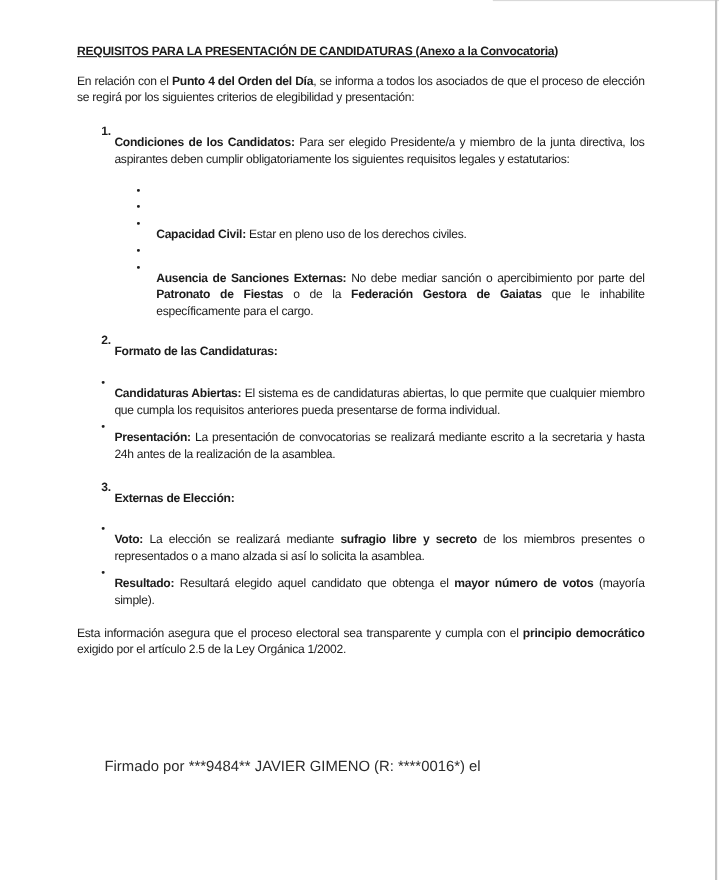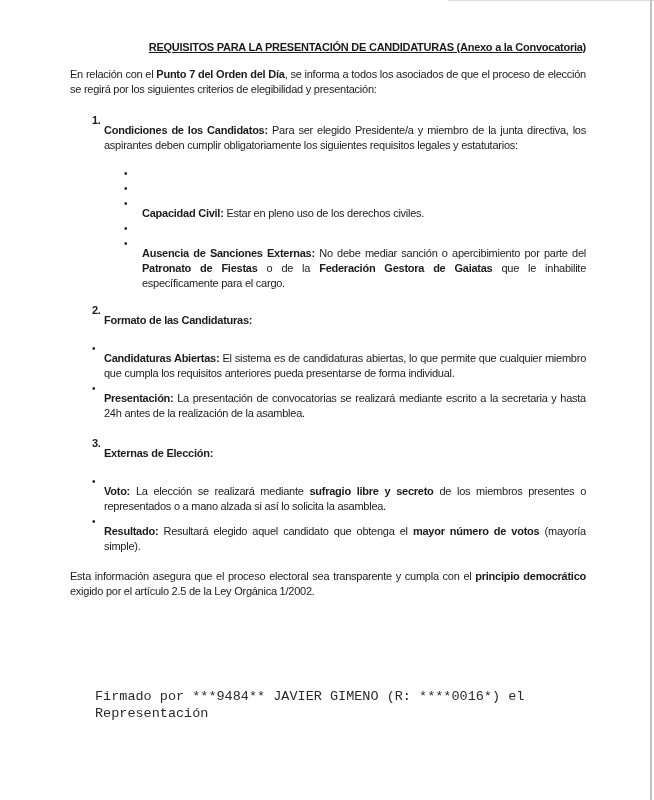--- a/index.html
+++ b/index.html
@@ -7,58 +7,58 @@
   body { font-family:"Liberation Sans","DejaVu Sans",sans-serif; color:#1c1c1c; }
   .page { position:relative; width:654px; height:800px; background:#fff; overflow:hidden; }
   .edge-right { position:absolute; top:0; bottom:0; left:650px; width:2px; background:#c2c2c2; }
   .edge-top { position:absolute; top:0; left:448px; right:0; height:1px; background:#d9d9d9; }
   .content {
     position:absolute; left:70px; top:40px; width:516px;
     font-size:11px; line-height:15px; letter-spacing:-0.25px;
     text-align:justify;
   }
   .doc-title {
-    font-weight:bold; text-decoration:underline; text-align:right;
+    font-weight:bold; text-decoration:underline; text-align:left;
     margin-bottom:12px; white-space:nowrap;
   }
   .intro { margin-bottom:16px; }
   .closing { margin-top:15px; }
   b { font-weight:bold; }
   .li { display:flex; align-items:flex-start; }
   .li .marker { flex-shrink:0; }
   .li .li-text { flex:1 1 auto; text-align:justify;margin-top:10px; }
   
   .li.num { margin-bottom:13px; }
   .li.num .marker { margin-left:22px; width:12px; font-weight:bold; }
   
   .li.l1 .marker { margin-left:22px; width:12px; }
   
   .li.l2 .marker { margin-left:54px; width:18px; }
   .bullets { margin-bottom:12px; }
   .bullets.last-gap { margin-bottom:15px; }
   .marker.dot { font-size:10px; line-height:15px; }
   .signature {
     position:absolute; left:95px; top:688px;
-    font-family:Liberation Mono, monospace;
+    font-family:Liberation Sans, sans-serif;
     font-size:13.5px; line-height:17px; color:#2a2a2a;
     text-align:left; letter-spacing:0; white-space:nowrap;
   }
 </style>
 </head>
 <body>
 
 <div class="page">
   <div class="edge-top"></div>
   <div class="edge-right"></div>
 
   <div class="content">
 
     <div class="doc-title">REQUISITOS PARA LA PRESENTACIÓN DE CANDIDATURAS (Anexo a la Convocatoria)</div>
 
-    <div class="intro"><span>En relación con el </span><b>Punto 7 del Orden del Día</b><span>, se informa a todos los asociados de que el proceso de elección se regirá por los siguientes criterios de elegibilidad y presentación:</span></div>
+    <div class="intro"><span>En relación con el </span><b>Punto 4 del Orden del Día</b><span>, se informa a todos los asociados de que el proceso de elección se regirá por los siguientes criterios de elegibilidad y presentación:</span></div>
 
     <div class="li num">
       <span class="marker">1.</span>
       <div class="li-text"><b>Condiciones de los Candidatos:</b><span> Para ser elegido Presidente/a y miembro de la junta directiva, los aspirantes deben cumplir obligatoriamente los siguientes requisitos legales y estatutarios:</span></div>
     </div>
     <div class="bullets">
       <div class="li l2">
         <span class="marker dot">•</span>
       </div>
       <div class="li l2">
@@ -105,15 +105,14 @@
         <span class="marker dot">•</span>
         <div class="li-text"><b>Resultado:</b><span> Resultará elegido aquel candidato que obtenga el </span><b>mayor número de votos</b><span> (mayoría simple).</span></div>
       </div>
     </div>
 
     <div class="closing"><span>Esta información asegura que el proceso electoral sea transparente y cumpla con el </span><b>principio democrático</b><span> exigido por el artículo 2.5 de la Ley Orgánica 1/2002.</span></div>
   </div>
 
   <div class="signature">
     <div>Firmado por ***9484** JAVIER GIMENO (R: ****0016*) el</div>
-    <div>Representación</div>
   </div>
 </div>
 
 </body></html>

